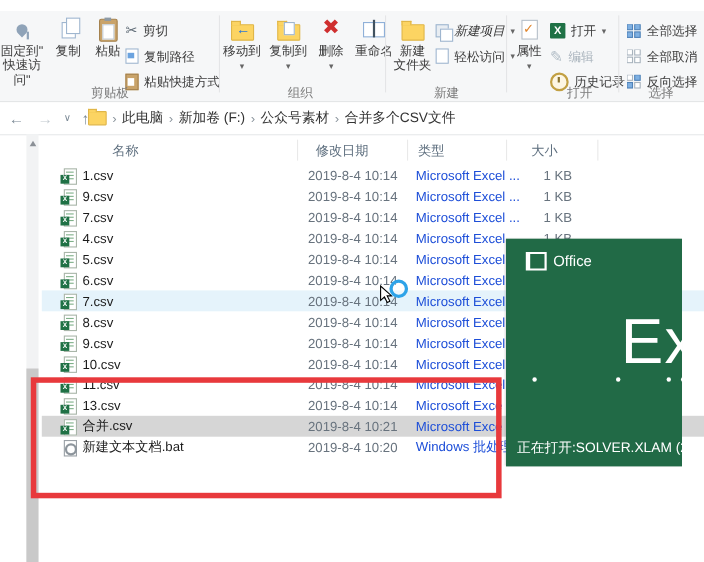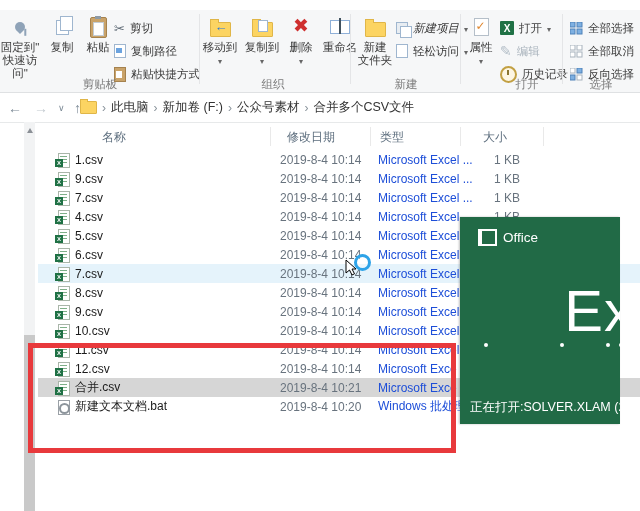--- a/index.html
+++ b/index.html
@@ -425,21 +425,21 @@
         <div class="cell c-date">2019-8-4 10:14</div>
         <div class="cell c-type">Microsoft Excel</div>
         <div class="cell c-size"></div>
       </div>
       <div class="row normal">
         <div class="cell c-name">
           <span class="fi">
             <span class="page"></span>
             <span class="xbox">X</span>
           </span>
-          <span>12.csv</span>
+          <span>13.csv</span>
         </div>
         <div class="cell c-date">2019-8-4 10:14</div>
         <div class="cell c-type">Microsoft Exce</div>
         <div class="cell c-size"></div>
       </div>
       <div class="row selected">
         <div class="cell c-name">
           <span class="fi">
             <span class="page"></span>
             <span class="xbox">X</span>

